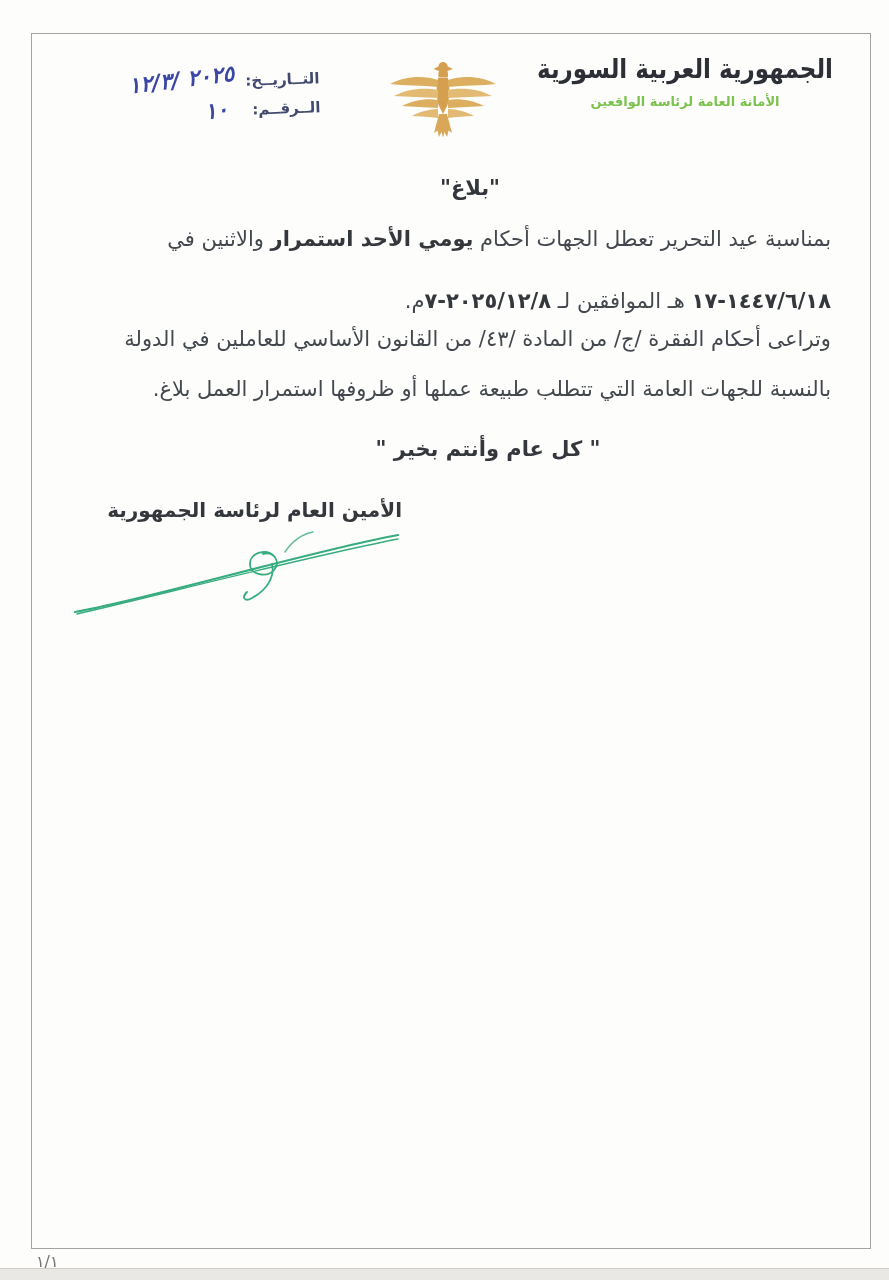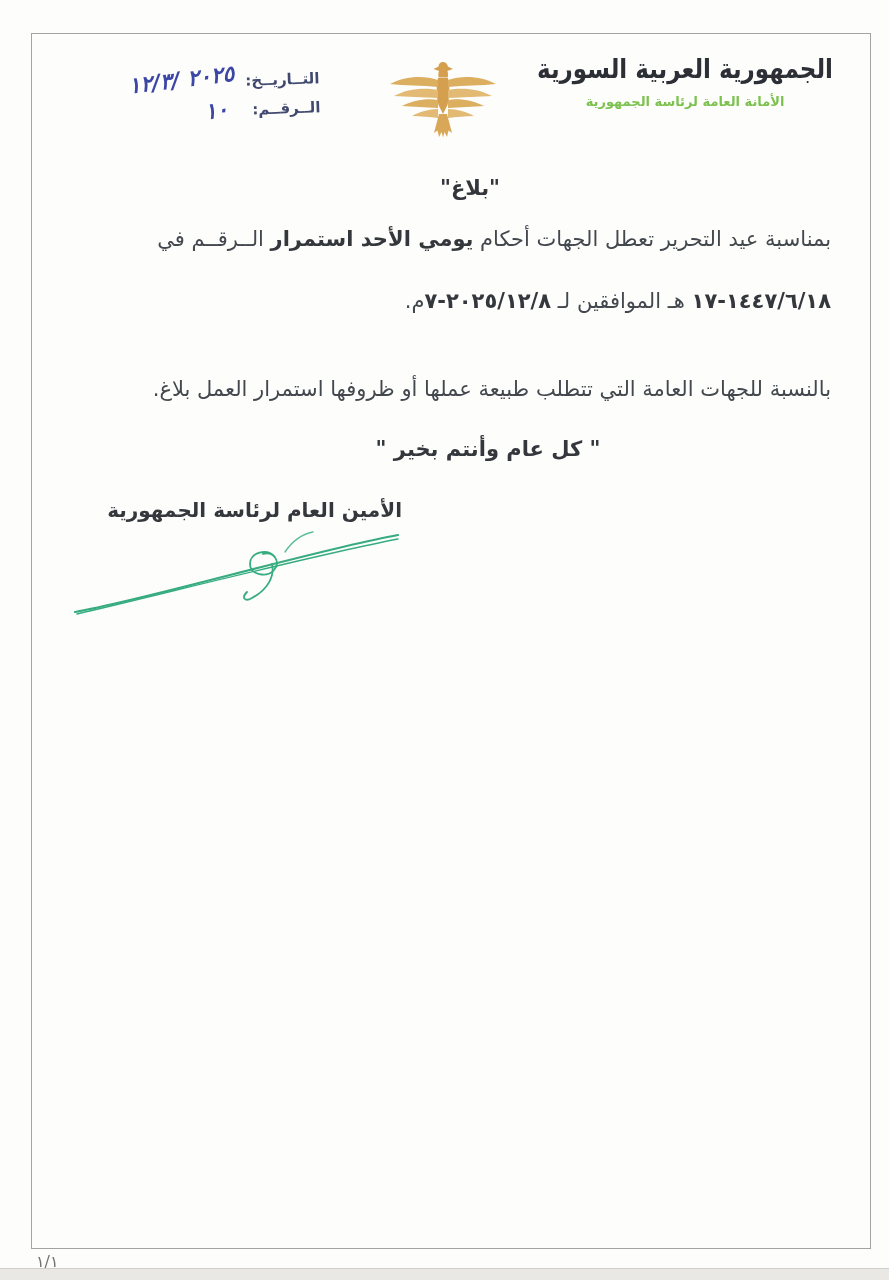--- a/index.html
+++ b/index.html
@@ -80,21 +80,21 @@
 </style>
 </head>
 <body>
 
 <div class="page">
 
   <div class="frame"></div>
 
   <div class="brand">
     <div class="brand-title">الجمهورية العربية السورية</div>
-    <div class="brand-sub">الأمانة العامة لرئاسة الجمهورية</div>
+    <div class="brand-sub">الأمانة العامة لرئاسة الواقعين</div>
   </div>
 
   <svg class="eagle" viewBox="0 0 110 86" aria-hidden="true">
 
     <path fill="#d4a050" d="M55,8 c-2.5,0 -4.5,2 -4.5,4.5 l-5,2.5 5.5,2 c-0.8,2.5 -0.8,4 -0.3,6.5 h9 c0.5,-2.5 0.5,-4 -0.3,-6.5 l5.5,-2 -5,-2.5 C59.5,10 57.5,8 55,8 z"></path>
 
     <path fill="#d4a050" d="M50,24 c-2,9 -2,18 0.5,27 l4.5,9 4.5,-9 c2.5,-9 2.5,-18 0.5,-27 z"></path>
 
     <path fill="#dcae60" d="M50,26 C36,21 16,22 2,30 C16,32 34,31 50,33 z"></path>
     <path fill="#e2ba74" d="M50,36 C36,33 18,35 6,42 C18,43 36,43 50,44 z"></path>
@@ -115,24 +115,25 @@
       <span class="hand date-hand" dir="ltr">٢٠٢٥ /١٢/٣</span>
     </div>
     <div class="meta-row">
       <span class="meta-label">الــرقــم:</span>
       <span class="hand num-hand" dir="ltr">١٠</span>
     </div>
   </div>
 
   <div class="doc-title">"بلاغ"</div>
 
-  <div class="body-line l1"><span>بمناسبة عيد التحرير تعطل الجهات أحكام </span><span class="b">يومي الأحد استمرار</span><span> الــرقــم في</span></div>
+  <div class="body-line l1"><span>بمناسبة عيد التحرير تعطل الجهات أحكام </span><span class="b">يومي الأحد استمرار</span><span> والاثنين في</span></div>
 
   <div class="body-line l2"><span class="b num" dir="ltr">١٤٤٧/٦/١٨-١٧</span><span> هـ الموافقين لـ </span><span class="b num" dir="ltr">٢٠٢٥/١٢/٨-٧</span><span>م.</span></div>
 
+  <div class="body-line l3">وتراعى أحكام الفقرة /ج/ من المادة /٤٣/ من القانون الأساسي للعاملين في الدولة</div>
   <div class="body-line l4">بالنسبة للجهات العامة التي تتطلب طبيعة عملها أو ظروفها استمرار العمل بلاغ.</div>
 
   <div class="greeting">" كل عام وأنتم بخير "</div>
 
   <div class="signer">الأمين العام لرئاسة الجمهورية</div>
 
   <svg class="signature" viewBox="0 0 335 100" aria-hidden="true">
     <g fill="none" stroke="#36ac7f" stroke-linecap="round">
       <path d="M5,90 C75,78 245,28 328,13" stroke-width="2.2"></path>
       <path d="M328,17 C240,34 85,74 7,92" stroke-width="1.4"></path>

